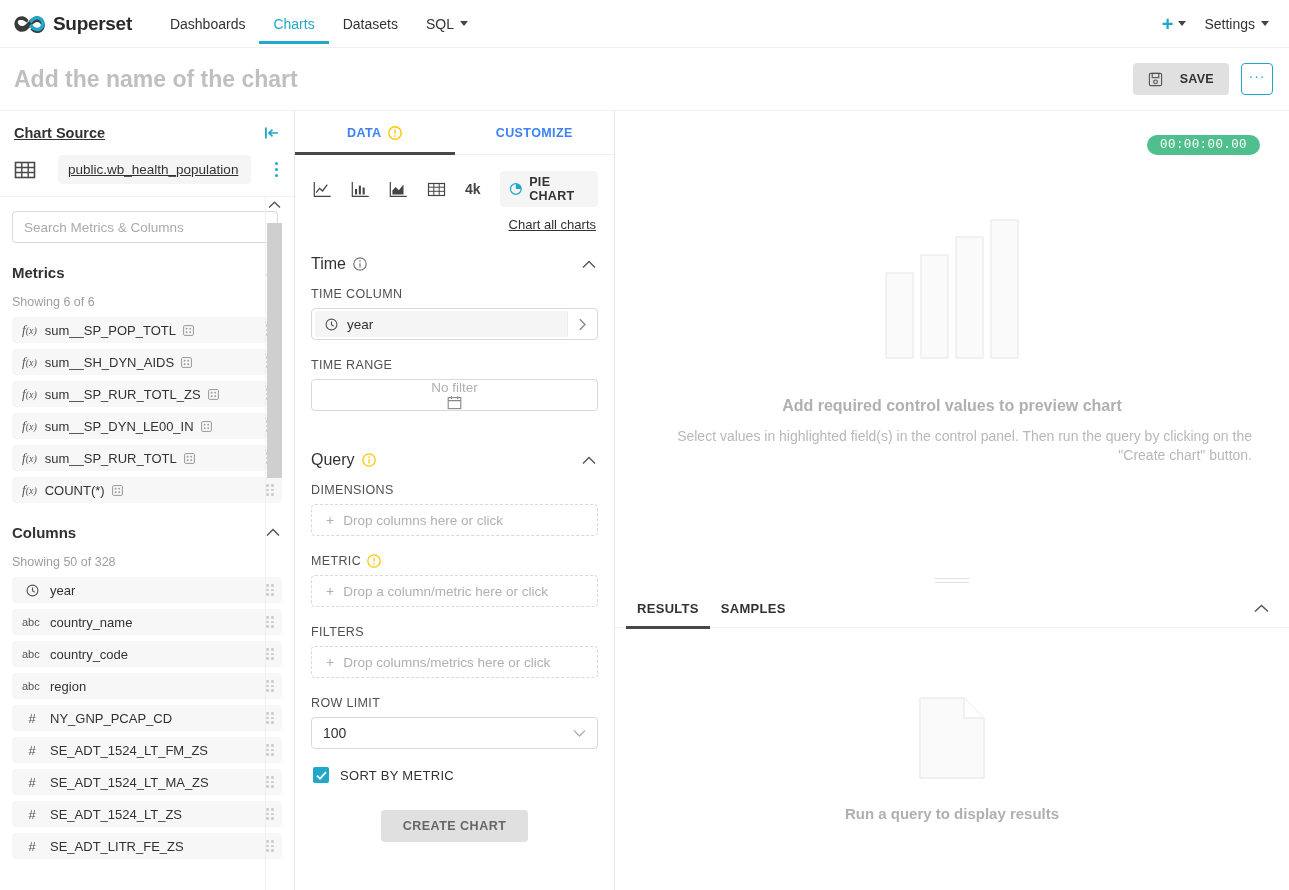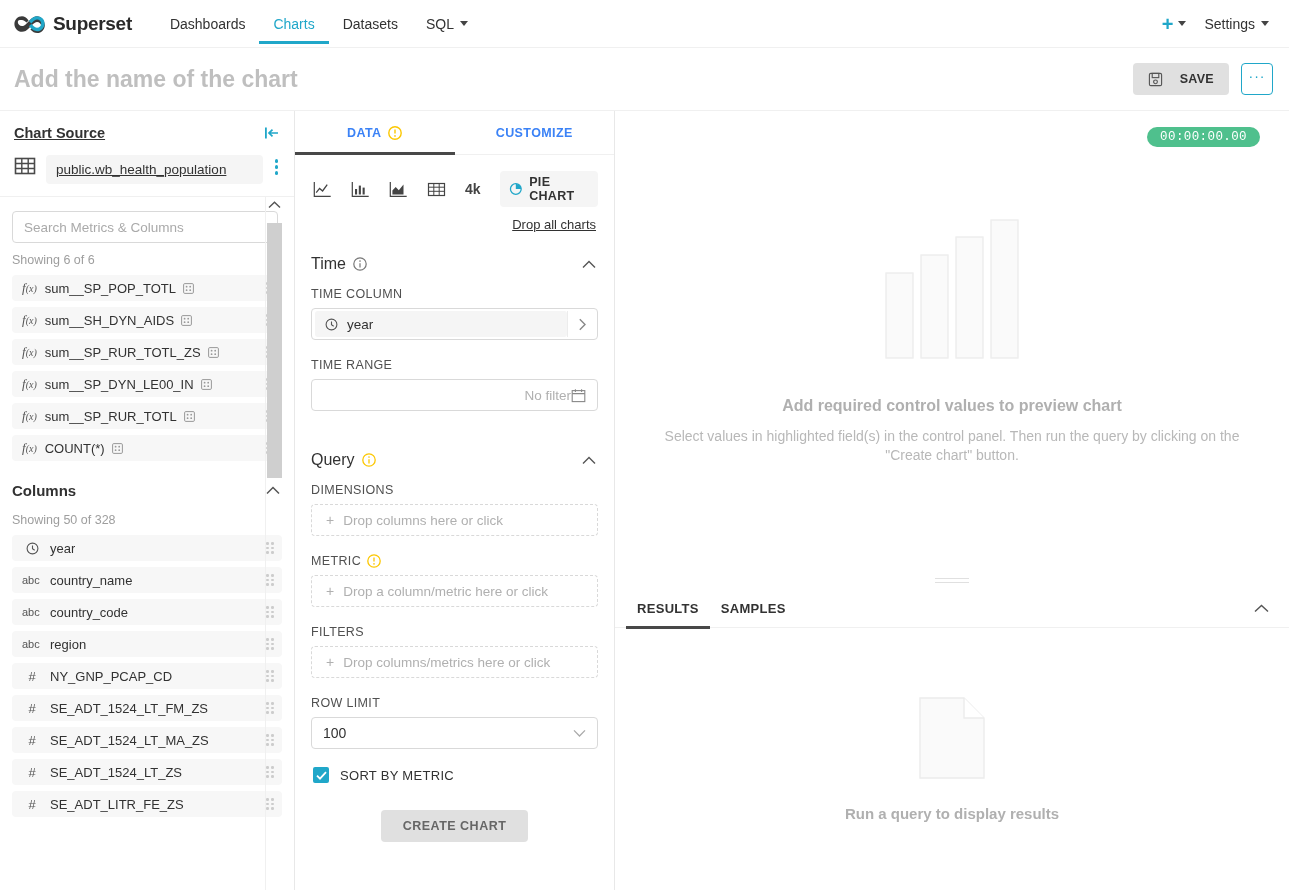--- a/index.html
+++ b/index.html
@@ -75,21 +75,21 @@
   .left-panel {
     width: 295px; flex: 0 0 295px;
     border-right: 1px solid #e8e8e8;
     display: flex; flex-direction: column; background: #fff;
     position: relative; min-height: 0;
   }
   .panel-head { padding: 14px 14px 12px 14px; border-bottom: 1px solid #f0f0f0; text-decoration: underline; }
   .panel-head-top { display: flex; align-items: center; justify-content: space-between; }
   .panel-title { font-size: 14.5px; font-weight: bold; color: #323232; }
   .collapse-icon { color: #20a7c9; display: flex; align-items: center; cursor: pointer; }
-  .ds-row { display: flex; margin-top: 14px; gap: 10px; }
+  .ds-row { display: flex; align-items: center; margin-top: 14px; gap: 22px; }
   .ds-grid-icon { color: #444; display: flex; flex: 0 0 auto; }
   .ds-name {
     flex: 1; background: #f5f5f5; border-radius: 4px;
     padding: 7px 10px; font-size: 13.5px; color: #323232;
     white-space: nowrap; overflow: hidden; text-overflow: ellipsis; cursor: pointer;
   }
   .ds-menu {
     display: flex; flex-direction: column; gap: 2.5px; padding: 4px 2px;
     cursor: pointer; flex: 0 0 auto;
   }
@@ -193,21 +193,21 @@
     height: 26px; display: flex; align-items: center; gap: 9px;
     padding: 0 10px; font-size: 13.5px; color: #323232;
   }
   .pill-arrow {
     width: 30px; display: flex; align-items: center; justify-content: center;
     color: #888; border-left: 1px solid #ececec; height: 26px; margin: 3px 0;
   }
   .text-input {
     border: 1px solid #d9d9d9; border-radius: 4px; height: 32px;
     display: flex; align-items: center; justify-content: flex-end;
-    padding: 0 11px; font-size: 13.5px; color: #b0b0b0; background: #fff; cursor: pointer;
+    padding: 0 11px; font-size: 13.5px; color: #b0b0b0; background: #fff; cursor: pointer; flex-direction: column;
   }
   .drop-zone {
     border: 1px dashed #d9d9d9; border-radius: 4px; height: 32px;
     display: flex; align-items: center; gap: 9px; padding: 0 14px;
     font-size: 13.5px; color: #b0b0b0; cursor: pointer; background: #fff;
   }
   .drop-plus { color: #b0b0b0; font-size: 14px; }
   .select-box {
     border: 1px solid #d9d9d9; border-radius: 4px; height: 32px;
     display: flex; align-items: center; justify-content: space-between;
@@ -224,28 +224,28 @@
     background: #e0e0e0; color: #666; border: none; border-radius: 4px;
     height: 32px; padding: 0 22px; font-size: 12.5px; font-weight: bold;
     letter-spacing: .5px; cursor: pointer;
   }
 
   
   .chart-pane { flex: 1; display: flex; flex-direction: column; min-width: 0; background: #fff; }
   .chart-top { flex: 1 1 auto; position: relative; display: flex; flex-direction: column;
                align-items: center; justify-content: center; min-height: 0; }
   .timer-badge {
-    position: absolute; top: 16px; right: 29px;
+    position: absolute; top: 24px; right: 29px;
     background: #4fc08d; color: #fff; border-radius: 11px;
     padding: 3px 13px; font-size: 12.5px;
     font-family: "Liberation Mono", monospace; letter-spacing: .4px; margin-left: 45px;
   }
   .empty-graphic { margin-bottom: 38px; }
   .empty-title { font-size: 16px; font-weight: bold; color: #b0b0b0; margin-bottom: 12px; text-align: center; }
-  .empty-sub { font-size: 14px; color: #b8b8b8; text-align: center; line-height: 1.35; max-width: 600px; }
+  .empty-sub { font-size: 14px; color: #b8b8b8; text-align: right; line-height: 1.35; max-width: 600px; }
 
   .drag-handle-wrap { display: flex; justify-content: center; padding: 6px 0 4px 0; }
   .drag-handle { width: 34px; }
   .drag-handle i { display: block; height: 1px; background: #e0e0e0; margin-bottom: 3px; }
 
   .results-pane { flex: 0 0 300px; display: flex; flex-direction: column; min-height: 0; }
   .results-tabs {
     display: flex; align-items: center; padding: 0 20px 0 11px;
     border-bottom: 1px solid #f0f0f0; height: 38px; position: relative;
   }
@@ -348,20 +348,28 @@
               <i></i>
               <i></i>
             </div>
         </div>
       </div>
 
       <div class="panel-scroll">
         <input class="search-box" placeholder="Search Metrics &amp; Columns" style="">
 
         
+        <div class="section-head">
+          <span class="section-title">Metrics</span>
+          <span class="chev">
+            <svg width="14" height="9" viewBox="0 0 14 9">
+                <path d="M1 7.5L7 1.5l6 6" fill="none" stroke="#555" stroke-width="1.5"></path>
+              </svg>
+          </span>
+        </div>
         <div class="showing">Showing 6 of 6</div>
 
         <div class="field-row">
           <span class="fx">f<small>(x)</small></span>
           <span class="field-label">sum__SP_POP_TOTL</span>
           <span class="cert-icon">
               <svg width="11" height="11" viewBox="0 0 11 11">
                 <rect x="0.6" y="0.6" width="9.8" height="9.8" rx="1.2" fill="none" stroke="#999" stroke-width="1"></rect>
                 <circle cx="3.6" cy="3.7" r="0.9" fill="#999"></circle>
                 <circle cx="7.2" cy="3.7" r="0.9" fill="#999"></circle>
@@ -666,21 +674,21 @@
           <span class="viz-4k">4k</span>
           <span class="viz-current">
             <svg width="16" height="16" viewBox="0 0 16 16">
               <circle cx="8" cy="8" r="6.3" fill="none" stroke="#20a7c9" stroke-width="1.5"></circle>
               <path d="M8 8V1.7A6.3 6.3 0 0 1 14.3 8z" fill="#20a7c9"></path>
             </svg>
             <span>PIE CHART</span>
           </span>
         </div>
         <div class="view-all">
-          <a>Drop all charts</a>
+          <a>Chart all charts</a>
         </div>
 
         <div class="ctrl-section-head">
           <span class="ctrl-section-title">
             <span>Time</span>
             <svg width="14" height="14" viewBox="0 0 14 14">
               <circle cx="7" cy="7" r="6.2" fill="none" stroke="#777" stroke-width="1.2"></circle>
               <circle cx="7" cy="4.1" r="0.8" fill="#777"></circle>
                 <path d="M7 6.2v4.2" stroke="#777" stroke-width="1.2"></path>
             </svg>

